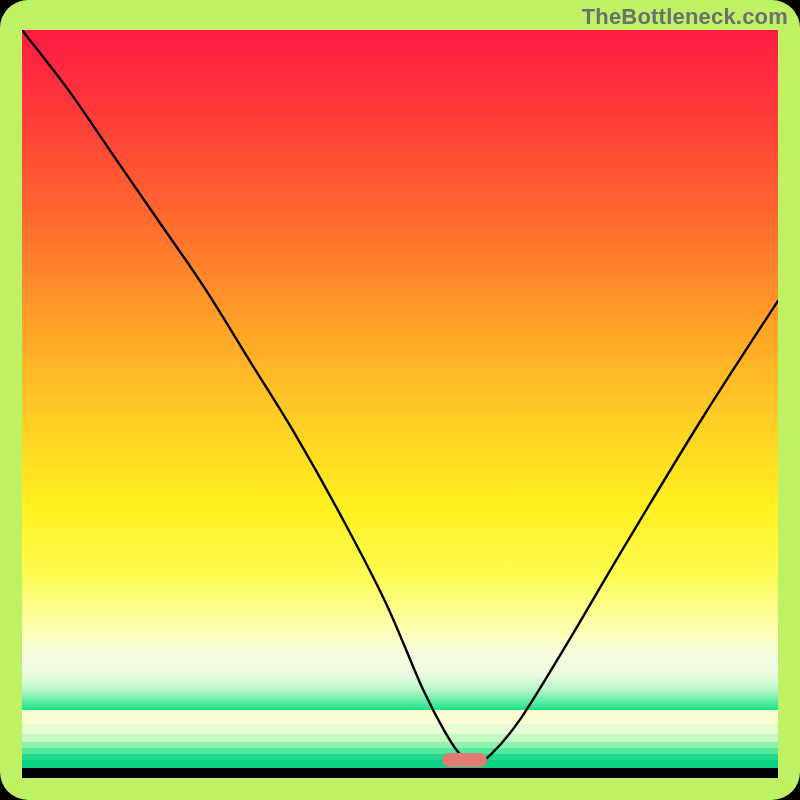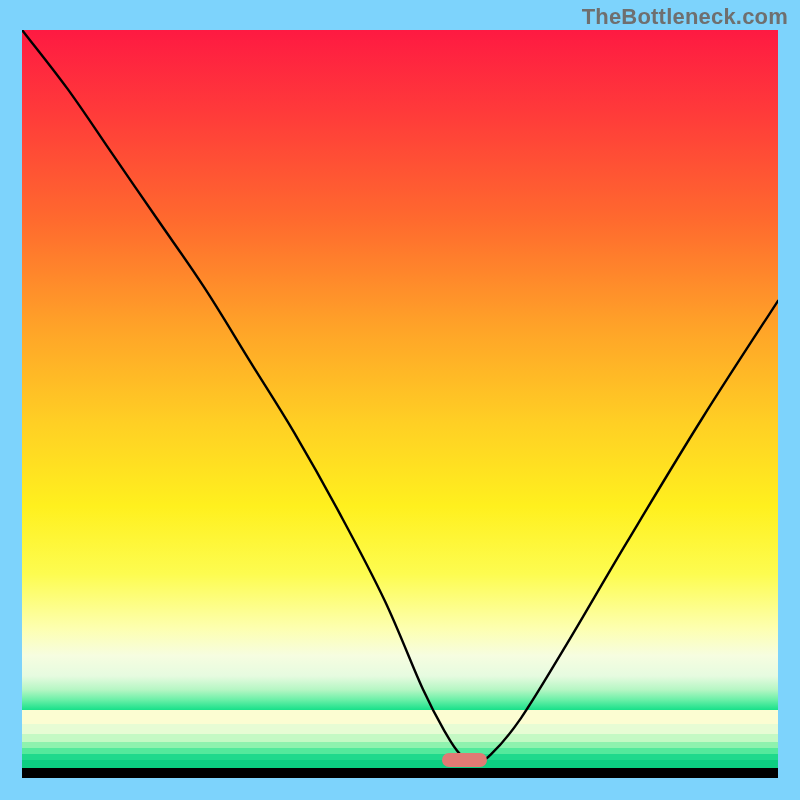--- a/index.html
+++ b/index.html
@@ -2,21 +2,22 @@
 <html><head>
 <meta charset="utf-8">
 <style>
   * { margin: 0; padding: 0; box-sizing: border-box; }
   html, body { width: 800px; height: 800px; overflow: hidden; }
   body { background: #000; font-family: Arial, Helvetica, sans-serif; }
 
   .frame {
     position: absolute;
     left: 0; top: 0; width: 800px; height: 800px;
-    background: #7dd3fc;
+    background: #bef264;
+    border-radius: 28px;
   }
 
   .watermark {
     position: absolute;
     top: 4px; right: 12px;
     color: #6f6f6f;
     font-size: 22px;
     font-weight: 600;
     letter-spacing: 0.2px;
   }

